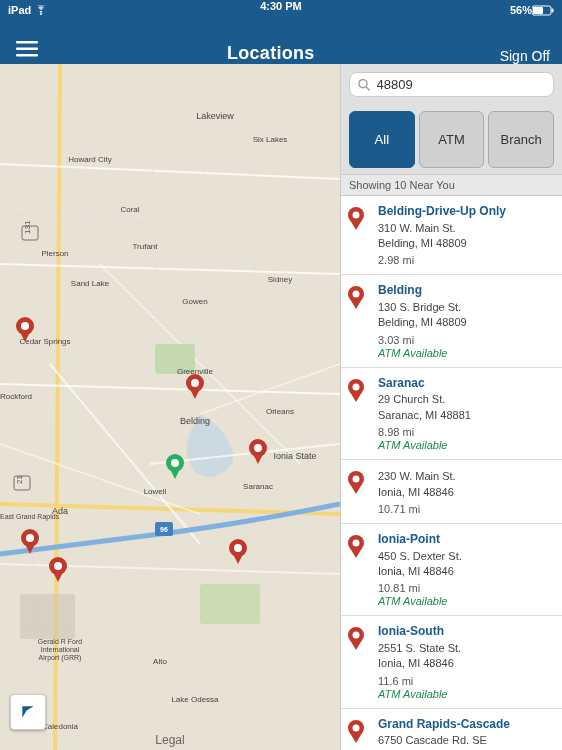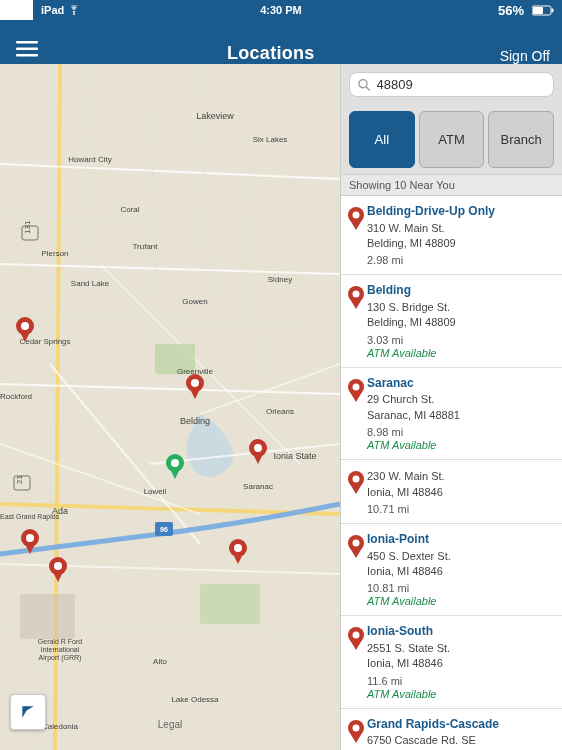--- a/index.html
+++ b/index.html
@@ -3,31 +3,29 @@
   <meta charset="utf-8">
   <style>
     * { box-sizing: border-box; margin: 0; padding: 0; }
     body { width: 562px; height: 750px; font-family: -apple-system, 'Helvetica Neue', Arial, sans-serif; overflow: hidden; background: #fff; }
 
     
     .status-bar {
       height: 20px;
       background: #1a5a8c;
       display: flex;
-      align-items: center;
       justify-content: space-between;
       padding: 0 8px;
       color: #fff;
       font-size: 11px;
       font-weight: 600;
-      margin-left: 33px;
     }
     .status-left { display: flex; align-items: center; gap: 4px; }
     .status-center { position: absolute; left: 50%; transform: translateX(-50%); font-size: 11px; color: #fff; font-weight: 600; }
-    .status-right { display: flex; align-items: center; gap: 8px; font-size: 13px; }
+    .status-right { display: flex; align-items: center; gap: 0; font-size: 11px; }
 
     
     .nav-bar {
       height: 44px;
       background: #1a5a8c;
       display: flex;
       align-items: flex-end;
       justify-content: space-between;
       padding: 0 12px;
     }
@@ -85,24 +83,24 @@
       display: flex;
       align-items: center;
       justify-content: center;
       cursor: pointer;
       box-shadow: 0 1px 3px rgba(0,0,0,0.3);
     }
 
     
     .legal-text {
       position: absolute;
-      bottom: 20px;
+      bottom: 3px;
       left: 50%;
       transform: translateX(-50%);
-      font-size: 10px;
+      font-size: 12px;
       color: #666;
       white-space: nowrap;
     }
 
     
     .right-panel {
       width: 222px;
       height: 100%;
       background: #737373;
       display: flex;
@@ -172,21 +170,21 @@
     
     .locations-list {
       flex: 1;
       overflow-y: auto;
     }
     .location-item {
       background: #fff;
       border-bottom: 1px solid #ddd;
       padding: 8px 0 8px 6px;
       display: flex;
-      gap: 0;
+      gap: 11px;
       cursor: pointer;
     }
     .pin-icon {
       flex-shrink: 0;
       width: 20px;
       margin-top: 2px;
     }
     .location-details { flex: 1; }
     .location-name {
       font-size: 12px;

